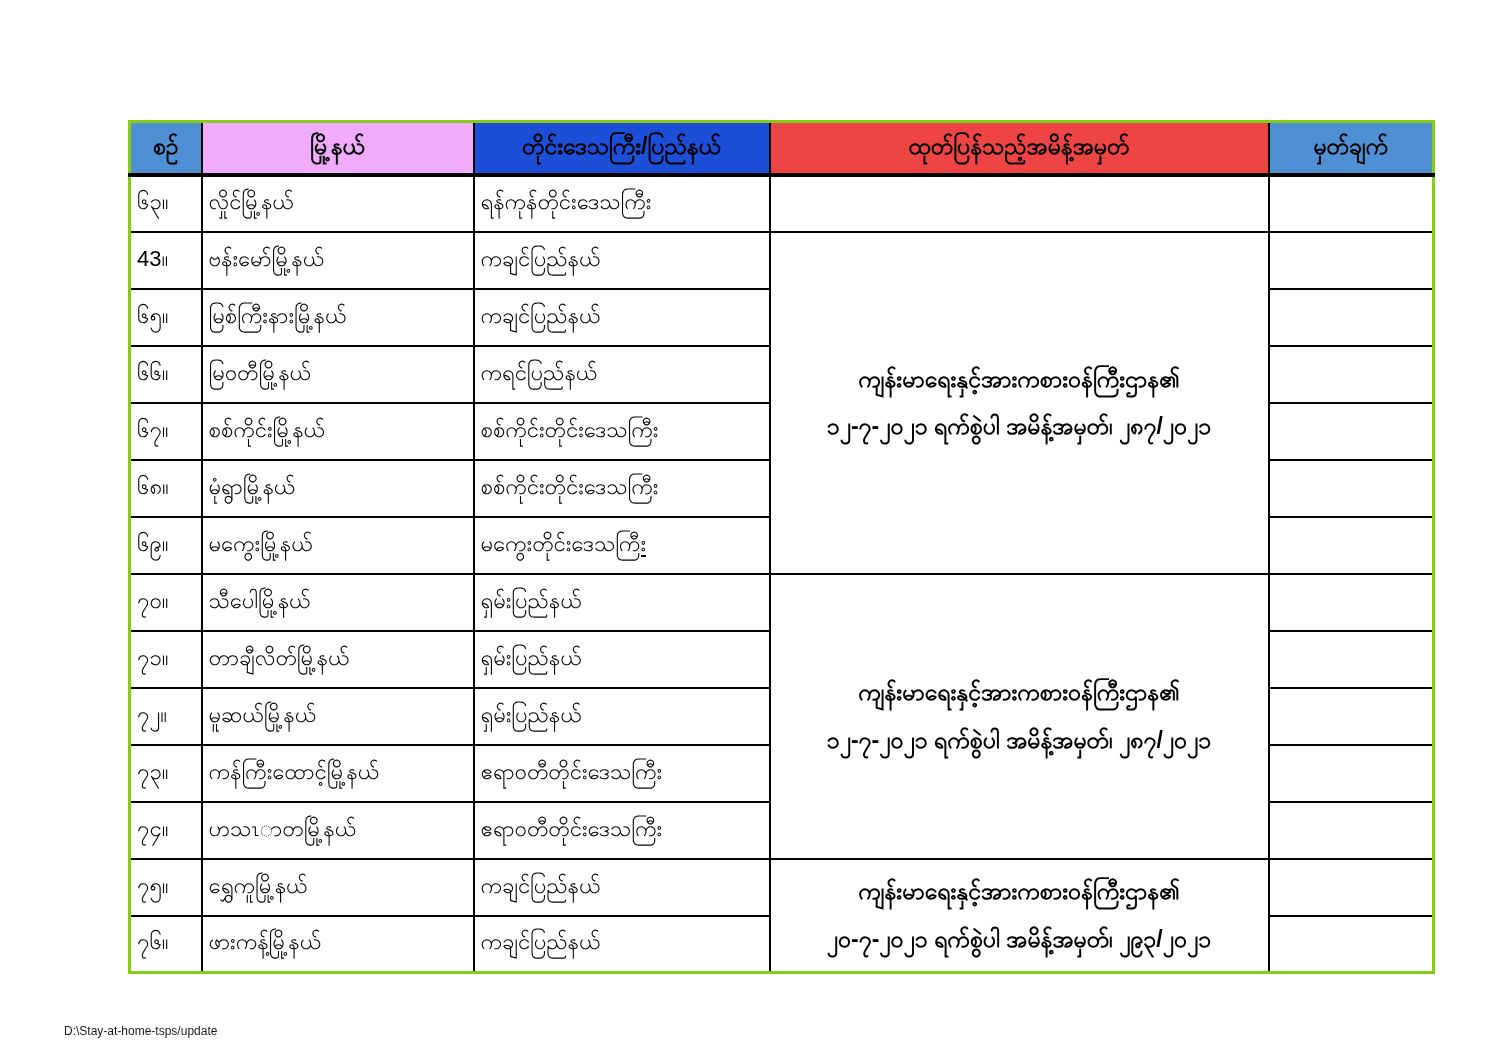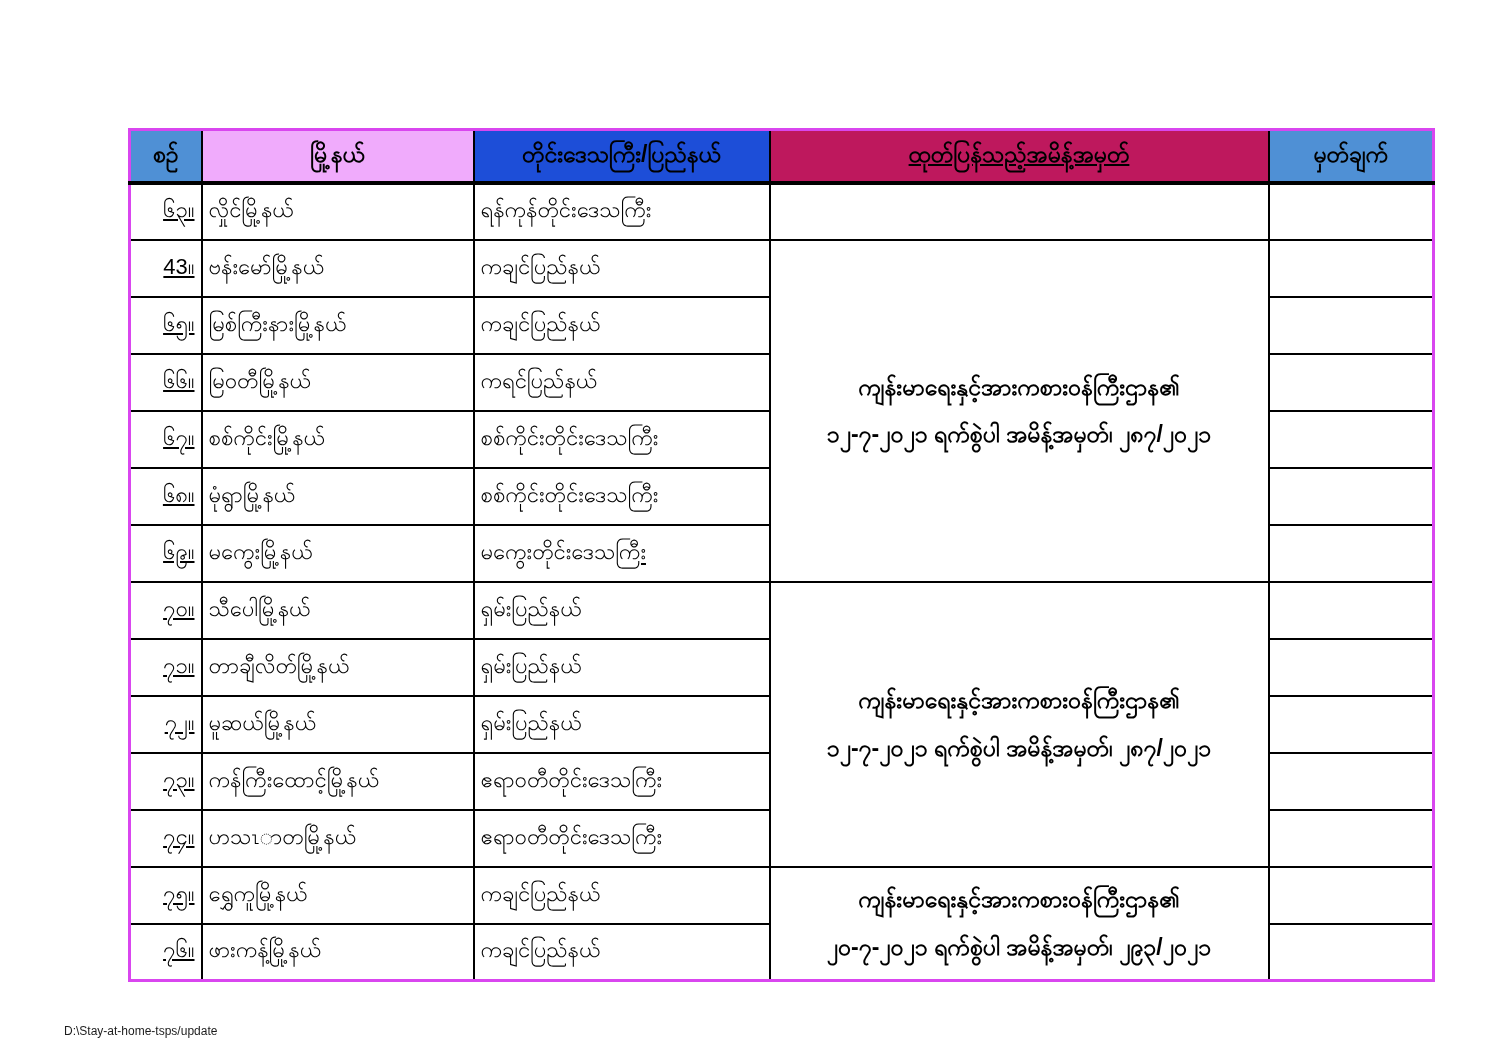--- a/index.html
+++ b/index.html
@@ -6,25 +6,25 @@
   html, body { margin: 0; padding: 0; }
   body {
     width: 1500px; height: 1062px;
     background: #ffffff;
     font-family: "Liberation Sans", sans-serif;
     color: #000000;
   }
   .page { position: relative; width: 1500px; height: 1062px; overflow: hidden; }
 
   table.order-table {
-    position: absolute; left: 128px; top: 128px;
+    position: absolute; left: 128px; top: 120px;
     width: 1304px;
     border-collapse: collapse;
     table-layout: fixed;
-    border: 3px solid #d946ef;
+    border: 3px solid #84cc16;
   }
   .order-table th, .order-table td {
     border: 2px solid #000;
     padding: 0 6px;
     overflow: hidden;
   }
   .order-table thead tr { height: 53px; }
   .order-table tbody tr { height: 57px; }
   .order-table th {
     font-weight: bold;
@@ -33,21 +33,21 @@
     border-bottom-width: 4px;
   }
   .order-table td { font-size: 22px; vertical-align: middle; }
 
   .col-no      { width: 72px; }
   .col-town    { width: 272px; }
   .col-region  { width: 296px; }
   .col-order   { width: 499px; }
   .col-remark  { width: 165px; }
 
-  td.cell-no { text-align: right; text-decoration: underline; }
+  td.cell-no { text-align: left; }
   td.cell-township, td.cell-region { text-align: left; }
   td.cell-order {
     text-align: center;
     font-weight: bold;
     font-size: 23px;
   }
   td.cell-order p { margin: 13px 0; line-height: 1.5; }
   .u-suffix { text-decoration: underline; text-underline-offset: 4px; }
 
   .footer-path {
@@ -67,21 +67,21 @@
       <col class="col-town">
       <col class="col-region">
       <col class="col-order">
       <col class="col-remark">
     </colgroup>
     <thead>
       <tr>
         <th style="background: rgb(79, 144, 213); color: rgb(0, 0, 0);">စဉ်</th>
         <th style="background: #f0abfc; color: rgb(0, 0, 0);">မြို့နယ်</th>
         <th style="background: #1d4ed8; color: rgb(0, 0, 0);">တိုင်းဒေသကြီး/ပြည်နယ်</th>
-        <th style="background: #be185d; color: rgb(0, 0, 0); text-decoration: underline;">ထုတ်ပြန်သည့်အမိန့်အမှတ်</th>
+        <th style="background: #ef4444; color: rgb(0, 0, 0);">ထုတ်ပြန်သည့်အမိန့်အမှတ်</th>
         <th style="background: rgb(79, 144, 213); color: rgb(0, 0, 0); text-align: center;">မှတ်ချက်</th>
       </tr>
     </thead>
     <tbody id="table-body">
         <tr>
           <td class="cell-no">၆၃။</td>
           <td class="cell-township">လှိုင်မြို့နယ်</td>
           <td class="cell-region"><span>ရန်ကုန်တိုင်းဒေသကြီး</span></td>
           <td class="cell-order" rowspan="1"></td>
           <td class="cell-remark"></td>

